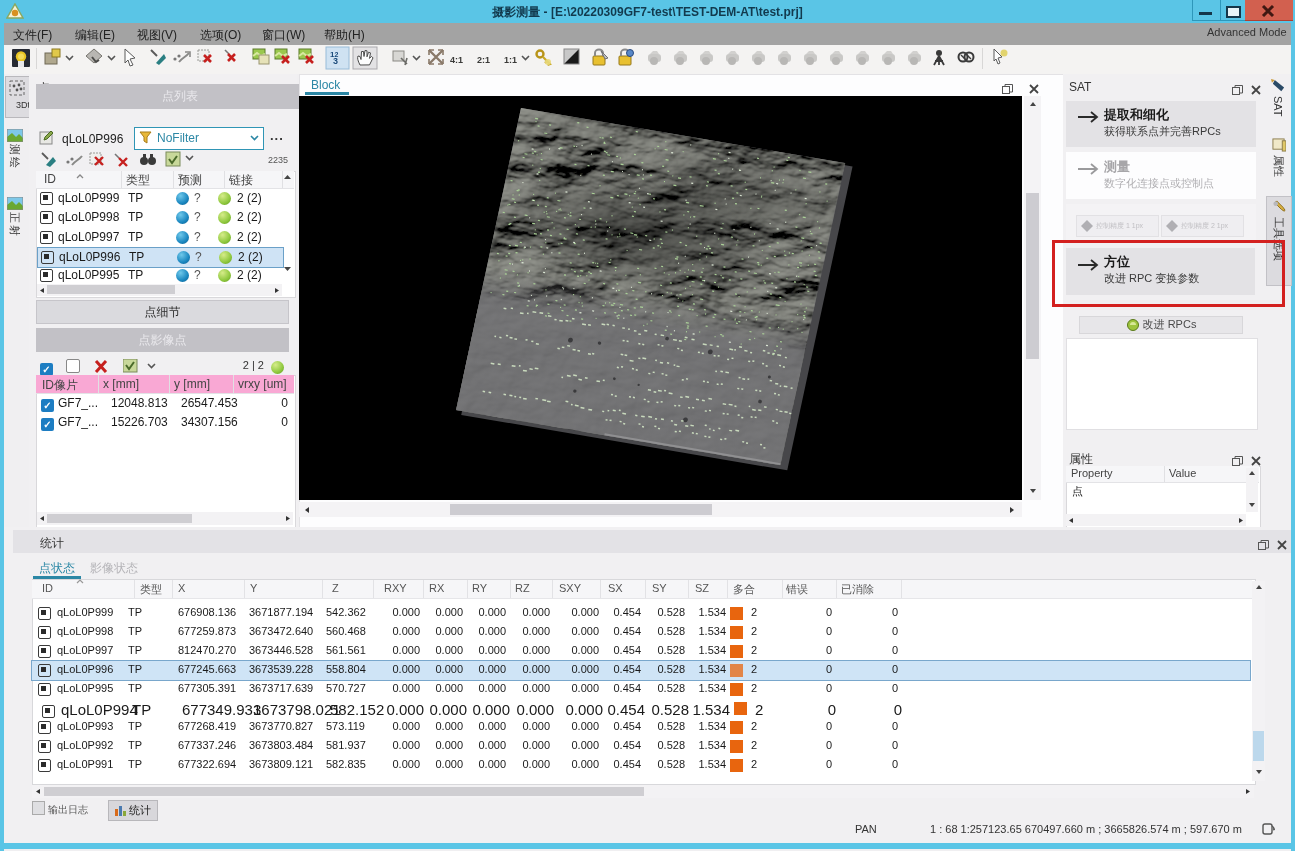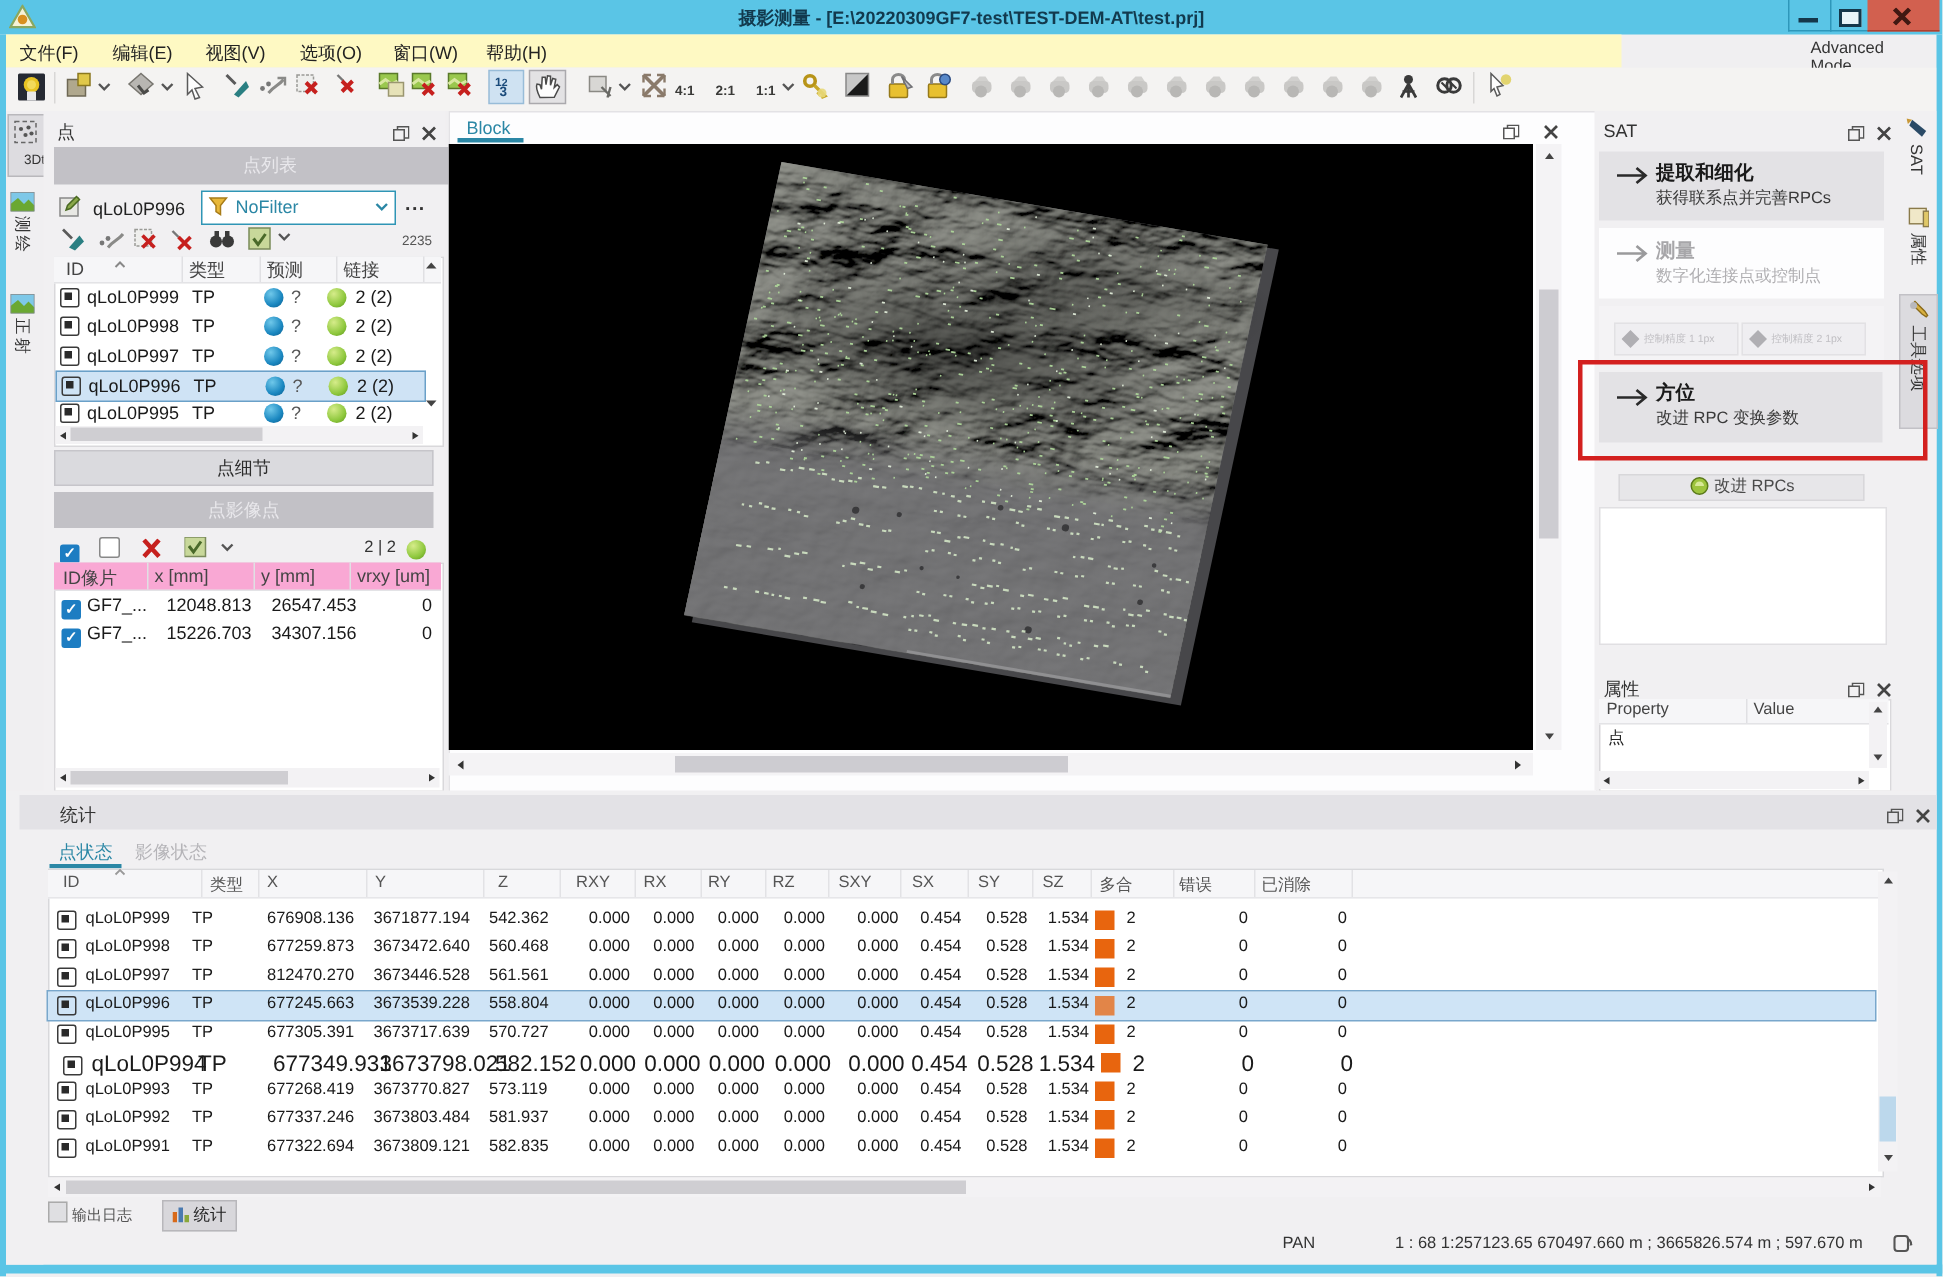--- a/index.html
+++ b/index.html
@@ -5,21 +5,21 @@
   html,body{margin:0;padding:0;}
   body{width:1295px;height:851px;position:relative;overflow:hidden;
        font-family:"Liberation Sans",sans-serif;background:#f0eff1;
        -webkit-font-smoothing:antialiased;}
   .abs{position:absolute;}
   .titlebar{left:0;top:0;width:1295px;height:23px;background:#5ac5e6;}
   .borderL{left:0;top:23px;width:4px;height:828px;background:#5ac5e6;}
   .borderR{left:1291px;top:23px;width:4px;height:828px;background:#5ac5e6;}
   .borderB{left:0;top:843px;width:1295px;height:6px;background:#5ac5e6;}
   .title-text{left:0;top:4px;width:1295px;text-align:center;font-size:12px;color:#123a4e;font-weight:bold;}
-  .menubar{left:4px;top:23px;width:1077px;height:22px;background:#fef9c3;font-size:12px;color:#222;}
+  .menubar{left:4px;top:23px;width:1287px;height:22px;background:#a3a3a3;font-size:12px;color:#222;}
   .menu-item{position:absolute;top:4px;}
   .leftstrip{left:4px;top:74px;width:25px;height:769px;background:#f0eff1;}
   .panel-hdr{font-size:12px;color:#333;}
   .graybar{background:#c2c1c6;color:#e9e8ec;font-size:12px;text-align:center;}
   .btnbar{background:#dadade;color:#2c2c2c;font-size:12px;text-align:center;border:1px solid #c6c5ca;}
   .teal{color:#2b87a5;}
   svg.abs{display:block;}
 </style>
 </head>
 <body>
@@ -260,21 +260,21 @@
 
 <div class="abs" style="left:29px;top:74px;width:268px;height:456px;background:#f1f0f2"></div>
 <div class="abs panel-hdr" style="left:38px;top:80px">点</div>
 <div class="abs" style="left:262px;top:81px"><svg width="11" height="10" viewBox="0 0 11 10">
       <rect x="0.5" y="2.5" width="7" height="7" fill="none" stroke="#555"></rect>
       <path d="M3 2.5 V0.5 H10.5 V8 H8" fill="none" stroke="#555"></path>
     </svg></div>
 <div class="abs" style="left:281px;top:81px"><svg width="10" height="10" viewBox="0 0 10 10">
       <path d="M1 1 L9 9 M9 1 L1 9" stroke="#444" stroke-width="1.8"></path>
     </svg></div>
-<div class="abs graybar" style="left:36px;top:98px;width:288px;height:25px;line-height:25px">点列表</div>
+<div class="abs graybar" style="left:36px;top:84px;width:288px;height:25px;line-height:25px">点列表</div>
 <svg class="abs" style="left:39px;top:129px" width="17" height="17" viewBox="0 0 17 17">
     <rect x="1" y="3" width="12" height="12" fill="#e8e8e4" stroke="#888"></rect>
     <path d="M14 2 L8 8 l-1 3 3-1 6-6 z" fill="#8aa84a" stroke="#4a6a22" transform="translate(-2,0)"></path>
   </svg>
 <div class="abs" style="left:62px;top:132px;font-size:12px;color:#222">qLoL0P996</div>
 <div class="abs" style="left:134px;top:127px;width:128px;height:21px;background:#fff;border:1px solid #2f95b5">
   <svg style="position:absolute;left:4px;top:3px" width="13" height="13" viewBox="0 0 13 13">
       <path d="M1 1 H12 L8 6 V12 L5 10 V6 Z" fill="#e8b83a" stroke="#a87c18"></path>
     </svg>
   <span style="position:absolute;left:22px;top:3px;font-size:12px;color:#2b87a5">NoFilter</span>

